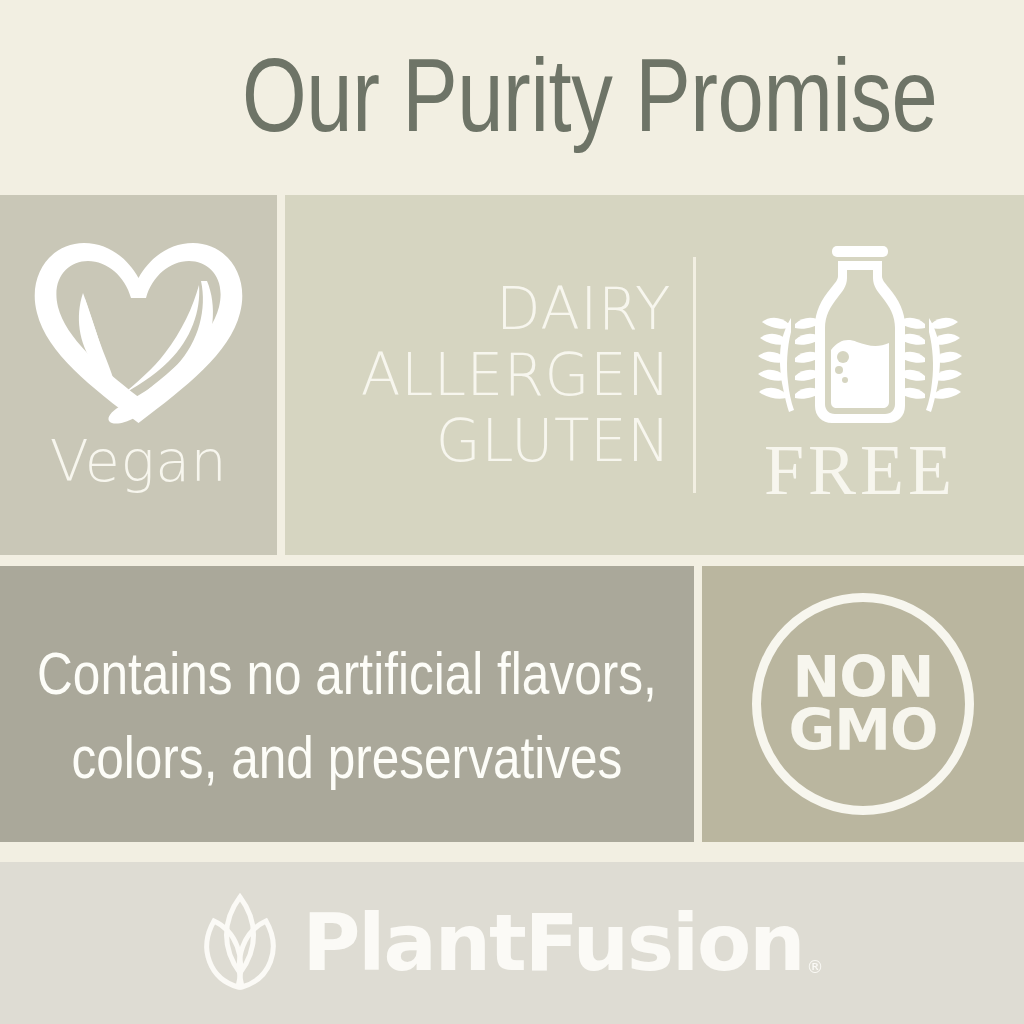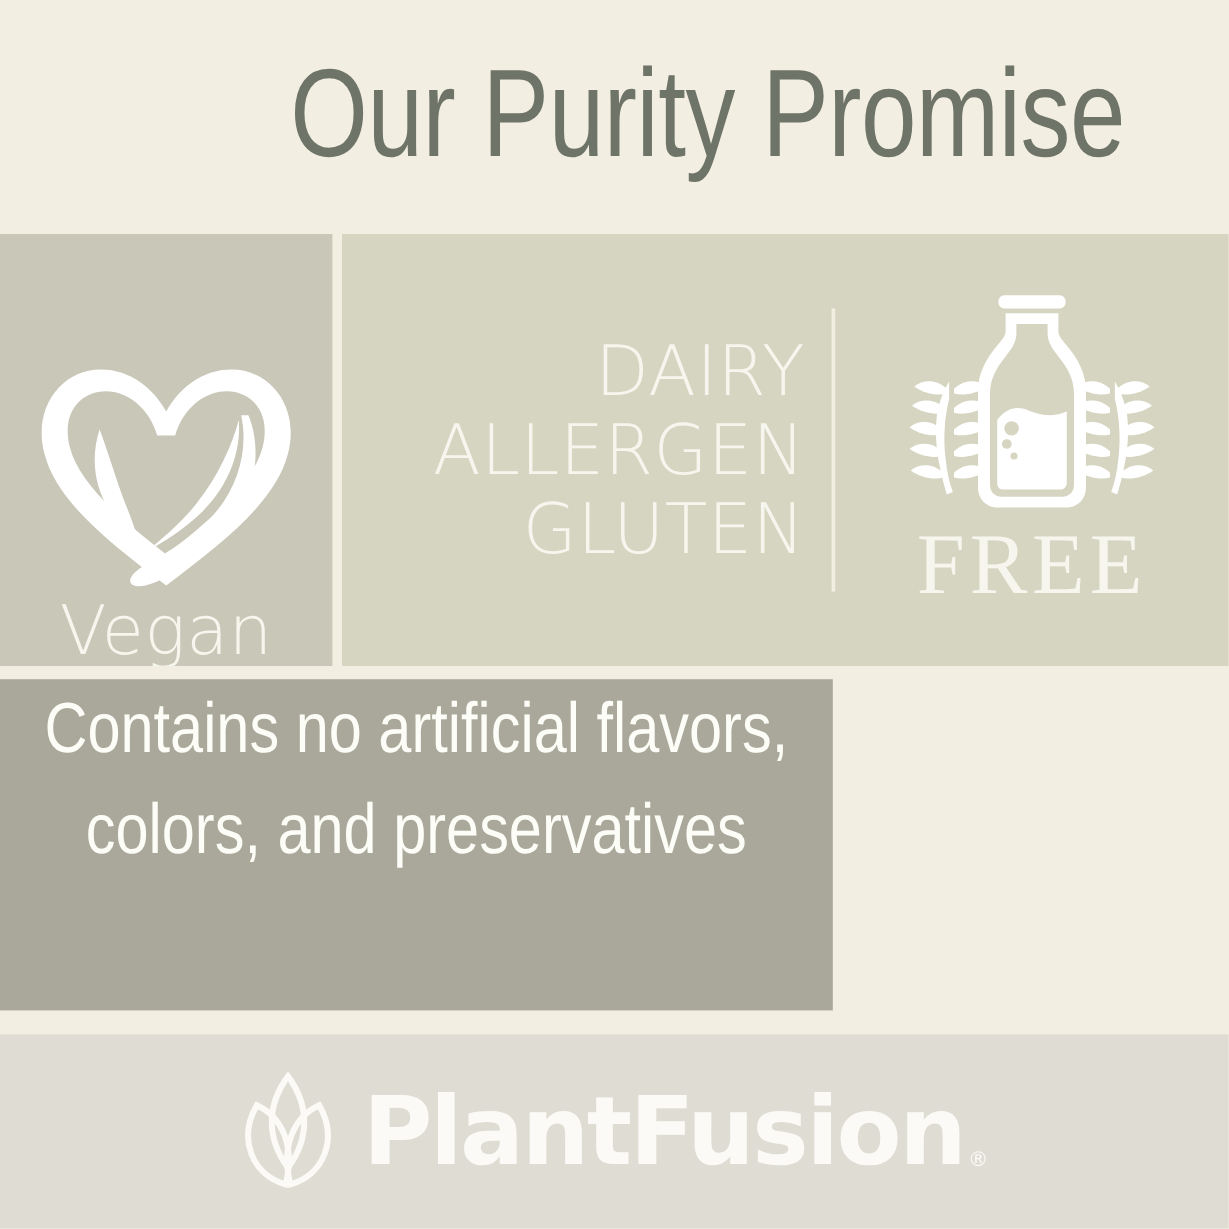--- a/index.html
+++ b/index.html
@@ -70,21 +70,21 @@
     justify-content: center;
   }
 
   
   #vegan-inner {
     position: absolute;
     left: 0; top: 0; width: 100%; height: 100%;
     display: flex;
     flex-direction: column;
     align-items: center;
-    justify-content: flex-end;
+    justify-content: flex-start;
     padding-top: 42px;
     box-sizing: border-box;
   }
   #vegan-heart-icon { width: 215px; height: 190px; display: block; }
   #vegan-label {
     margin-top: 6px;
     font-family: "DejaVu Sans", sans-serif;
     font-weight: 300;
     font-size: 57px;
     color: #f7f6ee;
@@ -136,22 +136,23 @@
     font-size: 72px;
     line-height: 1;
     color: #f7f6ee;
     letter-spacing: 4px;
     margin-top: -2px;
   }
 
   
   #no-artificial-inner {
     position: absolute;
-    left: 0; top: 0; width: 100%; height: 100%;
-    display: flex;
+    left: 0; top: 13px; width: 100%; height: 100%;
+    display: flex;
+    align-items: center;
     justify-content: center;
     padding: 0 26px;
     box-sizing: border-box;
   }
   #no-artificial-text {
     font-family: "Liberation Sans Narrow", "Liberation Sans", sans-serif;
     font-size: 59px;
     line-height: 1.42;
     color: #fdfdf8;
     text-align: center;
@@ -378,20 +379,28 @@
 
   <div class="panel" id="panel-no-artificial">
     <div id="no-artificial-inner">
       <div id="no-artificial-text">
         <span class="line">Contains no artificial flavors,</span>
         <span class="line">colors, and preservatives</span>
       </div>
     </div>
   </div>
 
+  <div class="panel" id="panel-nongmo">
+    <div id="nongmo-inner">
+      <div id="nongmo-badge">
+        <span class="nongmo-line">NON</span>
+        <span class="nongmo-line">GMO</span>
+      </div>
+    </div>
+  </div>
 
   <div id="footer-band">
     <div id="logo-wrap">
       <svg id="logo-mark" viewBox="0 0 104 112" aria-hidden="true">
         <g fill="none" stroke="#fbfaf6" stroke-width="5">
 
           <path d="M52,10 C70,34 70,62 52,86 C34,62 34,34 52,10 Z"></path>
 
           <path d="M26,34 C48,44 58,70 50,100 C22,92 10,62 26,34 Z"></path>
 

